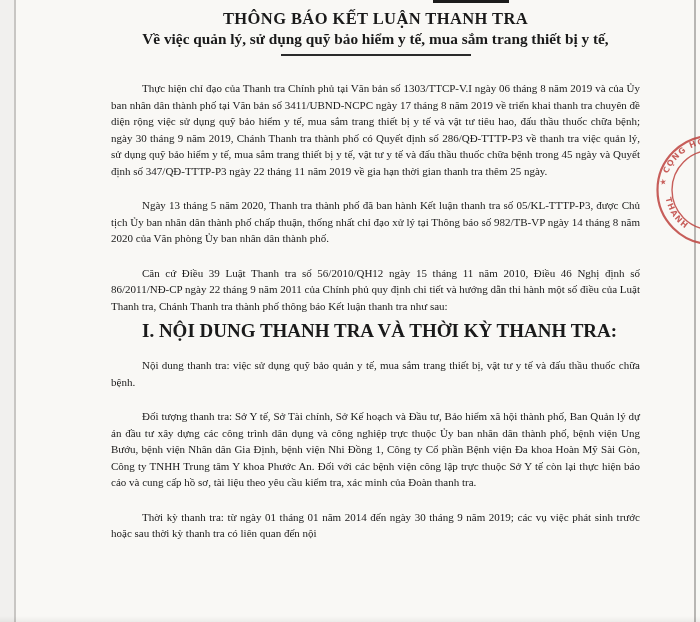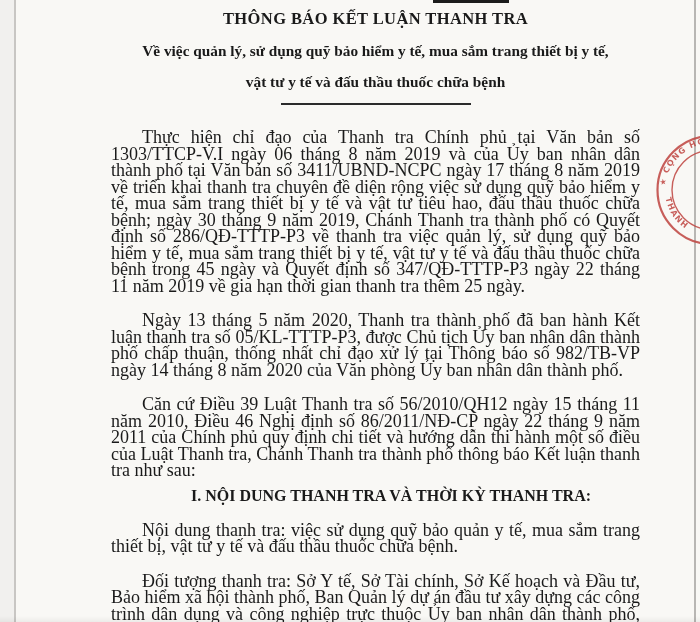--- a/index.html
+++ b/index.html
@@ -32,35 +32,35 @@
   }
   
   .content {
     position: absolute; left: 111px; top: 9px; width: 529px;
   }
   .title1 {
     margin: 0; text-align: center; font-weight: bold;
     font-size: 16.5px; line-height: 20px; letter-spacing: 0.4px;
   }
   .title2 {
-    margin: 12px; text-align: center; font-weight: bold;
+    margin: 0; text-align: center; font-weight: bold;
     font-size: 15.3px; line-height: 19px;
   }
   .title-rule {
     width: 190px; height: 2px; background: #2b2b2b;
     margin: 6px auto 0 auto;
   }
   .para {
     margin: 18px 0 0 0; text-align: justify; text-indent: 31px;
-    font-size: 18px; line-height: 16.5px;
+    font-size: 11px; line-height: 16.5px;
   }
   .para-first { margin-top: 24px; }
   .section-heading {
-    margin: 8px 0 0 0; font-weight: bold; font-size: 16px;
-    line-height: 17px; text-indent: 31px; text-align: center;
+    margin: 8px 0 0 0; font-weight: bold; font-size: 19px;
+    line-height: 17px; text-indent: 31px; text-align: left;
   }
   
   .stamp {
     position: absolute; left: 640px; top: 118px;
     width: 130px; height: 150px; opacity: 0.85;
   }
   .stamp text {
     font-family: "DejaVu Sans", sans-serif;
     font-weight: bold; font-size: 8px; letter-spacing: 1.2px;
   }
@@ -71,29 +71,29 @@
 <div class="page">
 
   <div class="edge-left"></div>
   <div class="edge-right"></div>
   <div class="edge-bottom"></div>
   <div class="top-mark"></div>
 
   <div class="content">
     <p class="title1">THÔNG BÁO KẾT LUẬN THANH TRA</p>
     <p class="title2">Về việc quản lý, sử dụng quỹ bảo hiểm y tế, mua sắm trang thiết bị y tế,</p>
-    <p class="title2">vật tư y tế và đấu thầu thuốc chữa bệnh</p>
     <div class="title-rule"></div>
 
     <p class="para para-first">Thực hiện chỉ đạo của Thanh tra Chính phủ tại Văn bản số 1303/TTCP-V.I ngày 06 tháng 8 năm 2019 và của Ủy ban nhân dân thành phố tại Văn bản số 3411/UBND-NCPC ngày 17 tháng 8 năm 2019 về triển khai thanh tra chuyên đề diện rộng việc sử dụng quỹ bảo hiểm y tế, mua sắm trang thiết bị y tế và vật tư tiêu hao, đấu thầu thuốc chữa bệnh; ngày 30 tháng 9 năm 2019, Chánh Thanh tra thành phố có Quyết định số 286/QĐ-TTTP-P3 về thanh tra việc quản lý, sử dụng quỹ bảo hiểm y tế, mua sắm trang thiết bị y tế, vật tư y tế và đấu thầu thuốc chữa bệnh trong 45 ngày và Quyết định số 347/QĐ-TTTP-P3 ngày 22 tháng 11 năm 2019 về gia hạn thời gian thanh tra thêm 25 ngày.</p>
     <p class="para">Ngày 13 tháng 5 năm 2020, Thanh tra thành phố đã ban hành Kết luận thanh tra số 05/KL-TTTP-P3, được Chủ tịch Ủy ban nhân dân thành phố chấp thuận, thống nhất chỉ đạo xử lý tại Thông báo số 982/TB-VP ngày 14 tháng 8 năm 2020 của Văn phòng Ủy ban nhân dân thành phố.</p>
     <p class="para">Căn cứ Điều 39 Luật Thanh tra số 56/2010/QH12 ngày 15 tháng 11 năm 2010, Điều 46 Nghị định số 86/2011/NĐ-CP ngày 22 tháng 9 năm 2011 của Chính phủ quy định chi tiết và hướng dẫn thi hành một số điều của Luật Thanh tra, Chánh Thanh tra thành phố thông báo Kết luận thanh tra như sau:</p>
     <h2 class="section-heading">I. NỘI DUNG THANH TRA VÀ THỜI KỲ THANH TRA:</h2>
     <p class="para">Nội dung thanh tra: việc sử dụng quỹ bảo quản y tế, mua sắm trang thiết bị, vật tư y tế và đấu thầu thuốc chữa bệnh.</p>
     <p class="para">Đối tượng thanh tra: Sở Y tế, Sở Tài chính, Sở Kế hoạch và Đầu tư, Bảo hiểm xã hội thành phố, Ban Quản lý dự án đầu tư xây dựng các công trình dân dụng và công nghiệp trực thuộc Ủy ban nhân dân thành phố, bệnh viện Ung Bướu, bệnh viện Nhân dân Gia Định, bệnh viện Nhi Đồng 1, Công ty Cổ phần Bệnh viện Đa khoa Hoàn Mỹ Sài Gòn, Công ty TNHH Trung tâm Y khoa Phước An. Đối với các bệnh viện công lập trực thuộc Sở Y tế còn lại thực hiện báo cáo và cung cấp hồ sơ, tài liệu theo yêu cầu kiểm tra, xác minh của Đoàn thanh tra.</p>
+    <p class="para">Thời kỳ thanh tra: từ ngày 01 tháng 01 năm 2014 đến ngày 30 tháng 9 năm 2019; các vụ việc phát sinh trước hoặc sau thời kỳ thanh tra có liên quan đến nội</p>
   </div>
 
   <svg class="stamp" viewBox="0 0 130 150" xmlns="http://www.w3.org/2000/svg">
     <circle cx="71.5" cy="72" r="54" fill="none" stroke-width="2.2" stroke="#bf4440"></circle>
     <circle cx="71.5" cy="72" r="39.5" fill="none" stroke-width="1.4" stroke="#bf4440"></circle>
     <path id="stamp-arc-top" d="M 25.2 67.9 A 46.5 46.5 0 0 1 81.2 26.5" fill="none"></path>
     <path id="stamp-arc-bottom" d="M 25.7 80.1 A 46.5 46.5 0 0 0 63.4 117.8" fill="none"></path>
     <text fill="#bf4440">
       <textPath href="#stamp-arc-top">★ CỘNG HO</textPath>
     </text>

